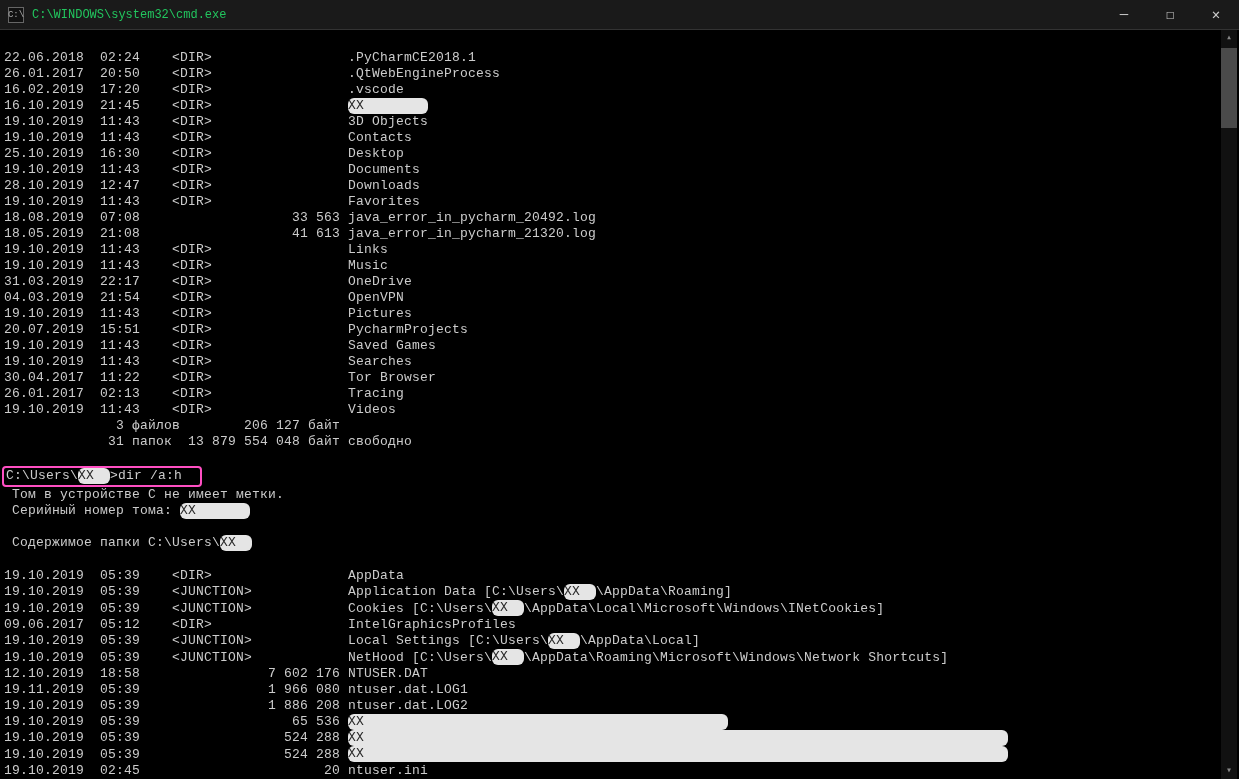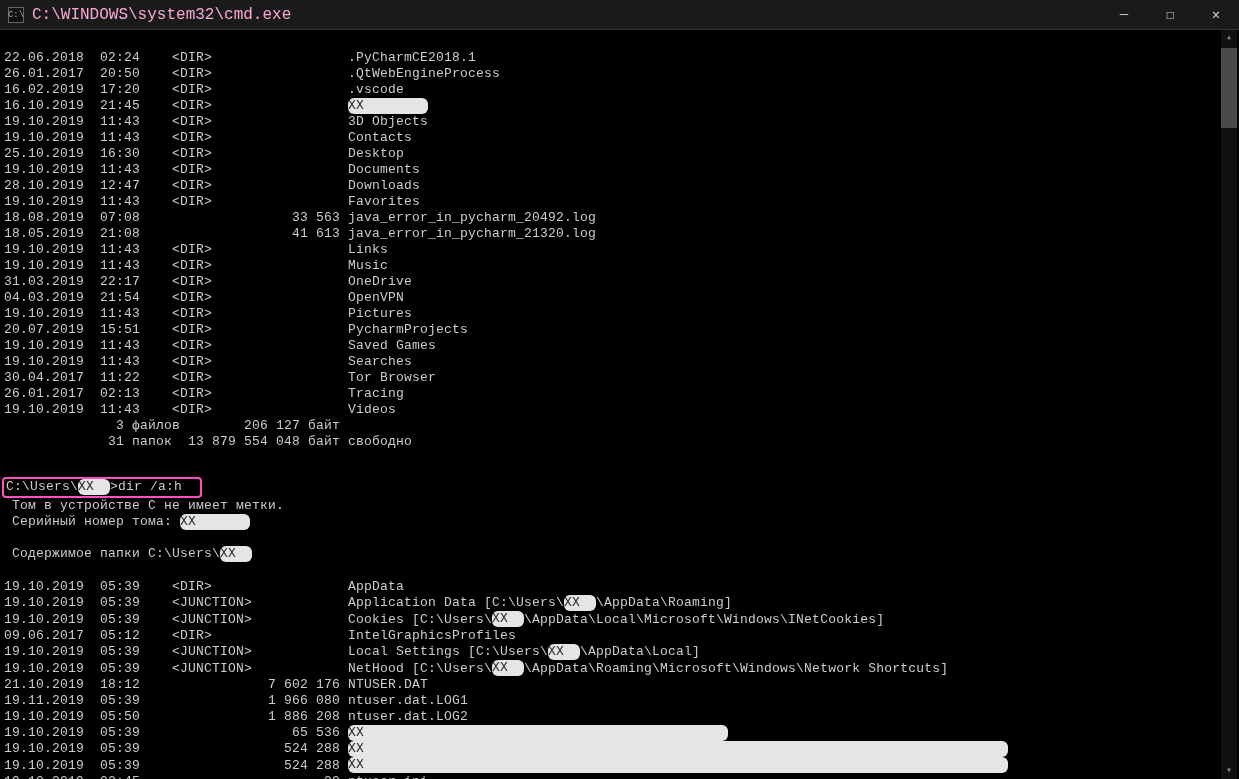--- a/index.html
+++ b/index.html
@@ -30,21 +30,21 @@
   width: 16px;
   height: 16px;
   background: #111;
   border: 1px solid #666;
   font-size: 9px;
   color: #aaa;
   display: flex;
   align-items: center;
   justify-content: center;
 }
-.title-text { color: #f9a8d4; font-size: 16px; }
+.title-text { color: #22c55e; font-size: 12px; }
 .titlebar-buttons { display: flex; }
 .titlebar-btn {
   width: 46px;
   height: 30px;
   display: flex;
   align-items: center;
   justify-content: center;
   color: #ccc;
   font-size: 14px;
   cursor: pointer;
@@ -83,21 +83,20 @@
   width: 16px;
   height: 80px;
   background: #4a4a4a;
 }
 .highlight {
   display: inline-block;
   border: 2px solid #ff4fc3;
   border-radius: 4px;
   padding: 0 2px;
   margin-left: -2px;
-  margin-top: 11px;
 }
 .redact {
   background: #e5e5e5;
   color: #2a2a2a;
   display: inline-block;
   height: 16px;
   vertical-align: middle;
   border-radius: 6px;
 }
 </style>
@@ -148,23 +147,23 @@
  Серийный номер тома: <span class="redact" style="width:70px">XX</span>
 
  Содержимое папки C:\Users\<span class="redact" style="width:32px">XX</span>
 
 <span>19.10.2019  05:39    &lt;DIR&gt;                 AppData</span>
 <span>19.10.2019  05:39    &lt;JUNCTION&gt;            Application Data [C:\Users\<span class="redact" style="width:32px">XX</span>\AppData\Roaming]</span>
 <span>19.10.2019  05:39    &lt;JUNCTION&gt;            Cookies [C:\Users\<span class="redact" style="width:32px">XX</span>\AppData\Local\Microsoft\Windows\INetCookies]</span>
 <span>09.06.2017  05:12    &lt;DIR&gt;                 IntelGraphicsProfiles</span>
 <span>19.10.2019  05:39    &lt;JUNCTION&gt;            Local Settings [C:\Users\<span class="redact" style="width:32px">XX</span>\AppData\Local]</span>
 <span>19.10.2019  05:39    &lt;JUNCTION&gt;            NetHood [C:\Users\<span class="redact" style="width:32px">XX</span>\AppData\Roaming\Microsoft\Windows\Network Shortcuts]</span>
-<span>21.10.2019  18:12                7 602 176 NTUSER.DAT</span>
+<span>12.10.2019  18:58                7 602 176 NTUSER.DAT</span>
 <span>19.11.2019  05:39                1 966 080 ntuser.dat.LOG1</span>
-<span>19.10.2019  05:50                1 886 208 ntuser.dat.LOG2</span>
+<span>19.10.2019  05:39                1 886 208 ntuser.dat.LOG2</span>
 <span>19.10.2019  05:39                   65 536 <span class="redact" style="width:380px">XX</span></span>
 <span>19.10.2019  05:39                  524 288 <span class="redact" style="width:660px">XX</span></span>
 <span>19.10.2019  05:39                  524 288 <span class="redact" style="width:660px">XX</span></span>
 <span>19.10.2019  02:45                       20 ntuser.ini</span>
 <span>19.10.2019  05:39    &lt;JUNCTION&gt;            PrintHood [C:\Users\<span class="redact" style="width:32px">XX</span>\AppData\Roaming\Microsoft\Windows\Printer Shortcuts]</span></div>
   <div class="scrollbar">
     <div class="scroll-up">▴</div>
     <div class="scroll-thumb"></div>
     <div class="scroll-down">▾</div>
   </div>

